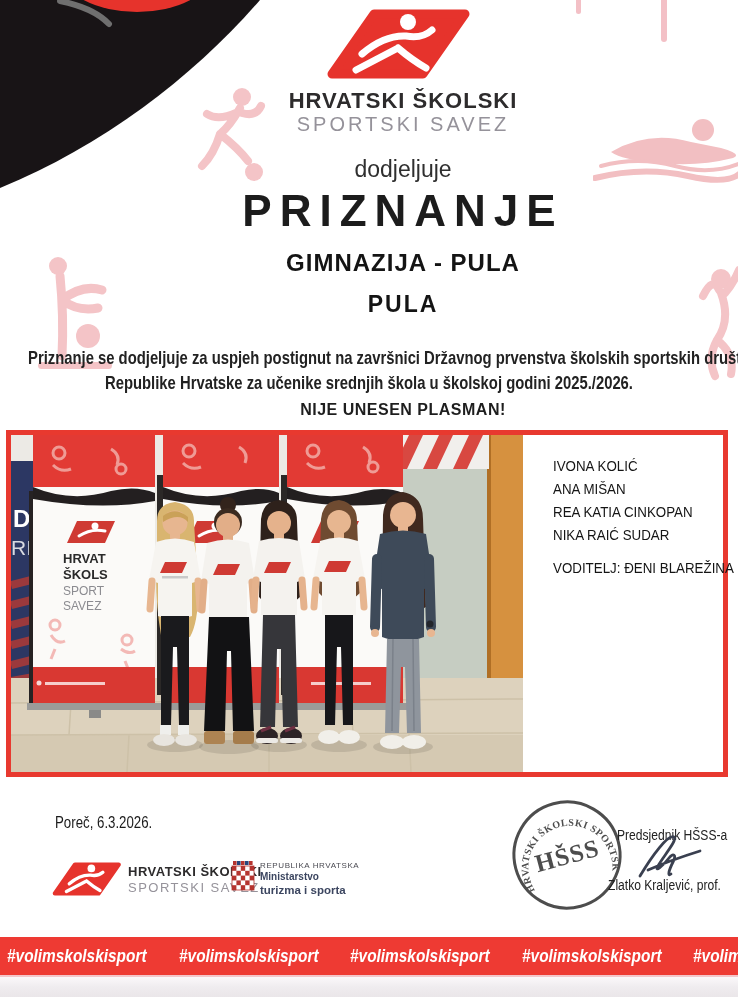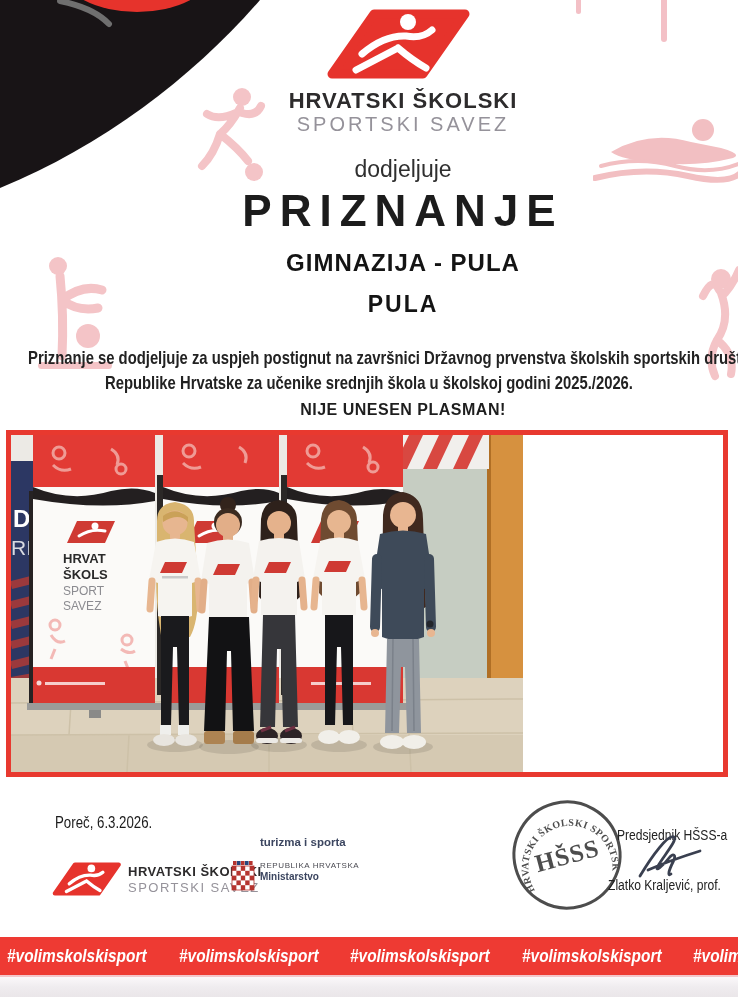--- a/index.html
+++ b/index.html
@@ -25,21 +25,21 @@
          padding:20px 0 0 30px;box-sizing:border-box;}
   .member{font-size:14.5px;line-height:23px;color:#151515;white-space:nowrap;
           transform:scaleX(0.92);transform-origin:left top;}
   .leader{margin-top:13px;font-size:14.5px;color:#151515;white-space:nowrap;
           transform:scaleX(0.92);transform-origin:left top;}
   .date{left:55px;top:813px;font-size:17px;font-weight:400;color:#1b1b1b;}
   .flogo-t1{left:128px;top:864px;font-size:13px;font-weight:700;color:#2d2b2c;letter-spacing:0.5px;}
   .flogo-t2{left:128px;top:880px;font-size:13px;color:#95929a;letter-spacing:1.5px;}
   .min-t1{left:260px;top:861px;font-size:8px;color:#4a4a52;letter-spacing:0.6px;}
   .min-t2{left:260px;top:871px;font-size:10px;color:#3c4660;font-weight:600;}
-  .min-t3{left:260px;top:836px;font-size:11.5px;color:#3c4660;font-weight:600;}
+  .min-t3{left:260px;top:884px;font-size:11.5px;color:#3c4660;font-weight:600;}
   .pres{left:617px;top:826px;font-size:15.5px;color:#222;white-space:nowrap;}
   .presname{left:608px;top:876px;font-size:15.5px;color:#222;white-space:nowrap;}
   .redbar{left:0;top:937px;width:780px;height:38px;background:#ee3a33;
           display:flex;align-items:center;gap:13px;padding-left:7px;box-sizing:border-box;}
   .tag{color:#fff;font-size:17.5px;font-weight:700;font-style:italic;white-space:nowrap;
        transform:scaleX(0.88);transform-origin:left center;}
   .bstrip{left:0;top:975px;width:738px;height:22px;border-top:2px solid #f3c6ca;
           background:linear-gradient(180deg,#fbf8fa 0%,#efecef 45%,#e9e5e8 100%);}
   .pinkline{background:#f3c0c6;border-radius:0 0 3px 3px;}
 </style>
@@ -269,20 +269,27 @@
           <path d="M366,124 L364,192 M418,124 L420,192" stroke="#3e4a59" stroke-width="10" stroke-linecap="round"></path>
           <circle cx="364" cy="198" r="4" fill="#e8b691"></circle>
             <circle cx="420" cy="198" r="4" fill="#e8b691"></circle>
           <circle cx="419" cy="189" r="3.5" fill="#23262b"></circle>
           <path d="M376,204 L374,298 L388,298 L390,232 L394,232 L396,298 L410,298 L408,204 Z" fill="#8f959d"></path>
           <path d="M382,204 L381,296 M402,204 L403,296" stroke="#7b818a" stroke-width="1.5"></path>
           <ellipse cx="381" cy="307" rx="12" ry="7" fill="#f1efe9"></ellipse>
           <ellipse cx="403" cy="307" rx="12" ry="7" fill="#f1efe9"></ellipse>
         </g>
       </svg>
+    </div>
+    <div class="names">
+      <div class="member">IVONA KOLIĆ</div>
+      <div class="member">ANA MIŠAN</div>
+      <div class="member">REA KATIA CINKOPAN</div>
+      <div class="member">NIKA RAIĆ SUDAR</div>
+      <div class="leader">VODITELJ: ĐENI BLAREŽINA</div>
     </div>
   </div>
 
   <div class="abs date narrowL">Poreč, 6.3.2026.</div>
 
   <svg class="abs" style="left:52px;top:857px;" width="72" height="44" viewBox="0 0 150 70">
     <path d="M48,5 L139,5 L97,65 L6,65 Z" fill="#e6332c" stroke="#e6332c" stroke-width="9" stroke-linejoin="round"></path>
     <g>
       <circle cx="82" cy="13" r="8" fill="#fff"></circle>
       <path d="M36,45 Q58,26 80,27 M80,27 Q96,30 106,21 M30,61 Q55,48 72,39 M72,39 Q86,51 100,59" fill="none" stroke="#fff" stroke-width="7" stroke-linecap="round"></path>

